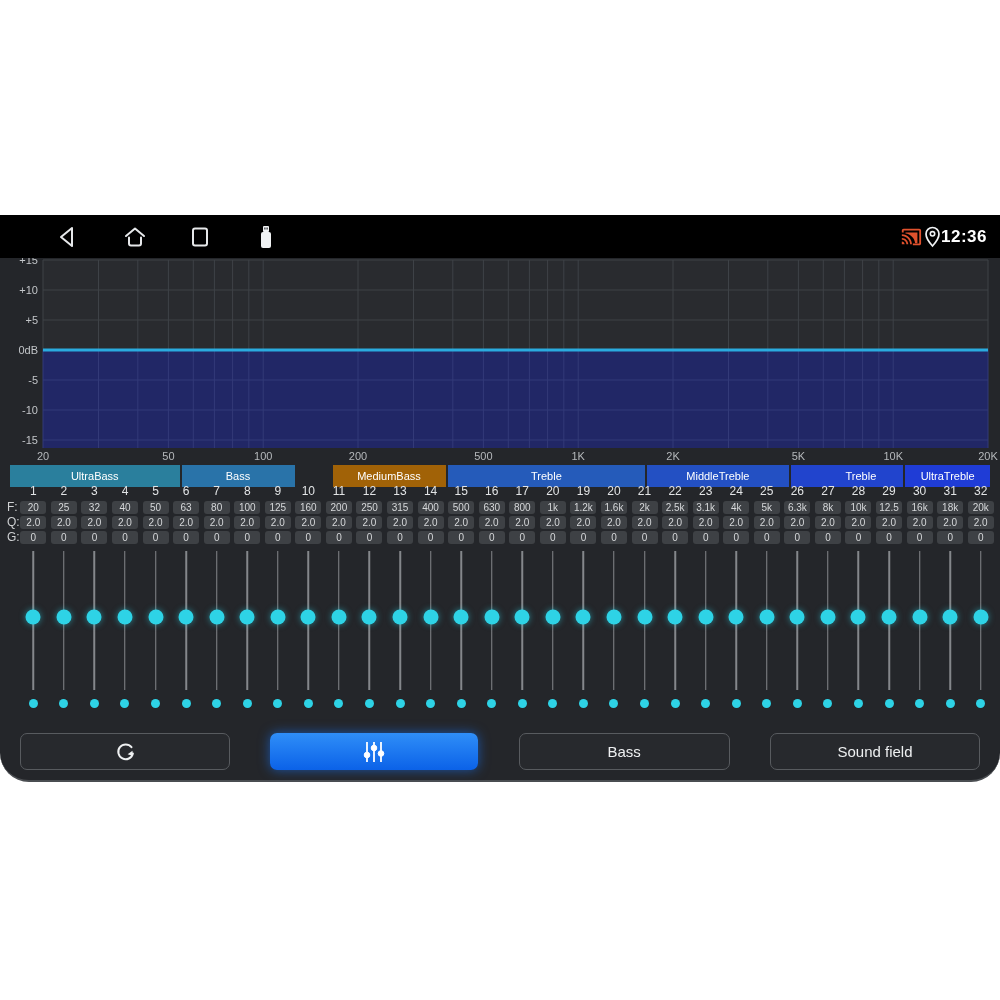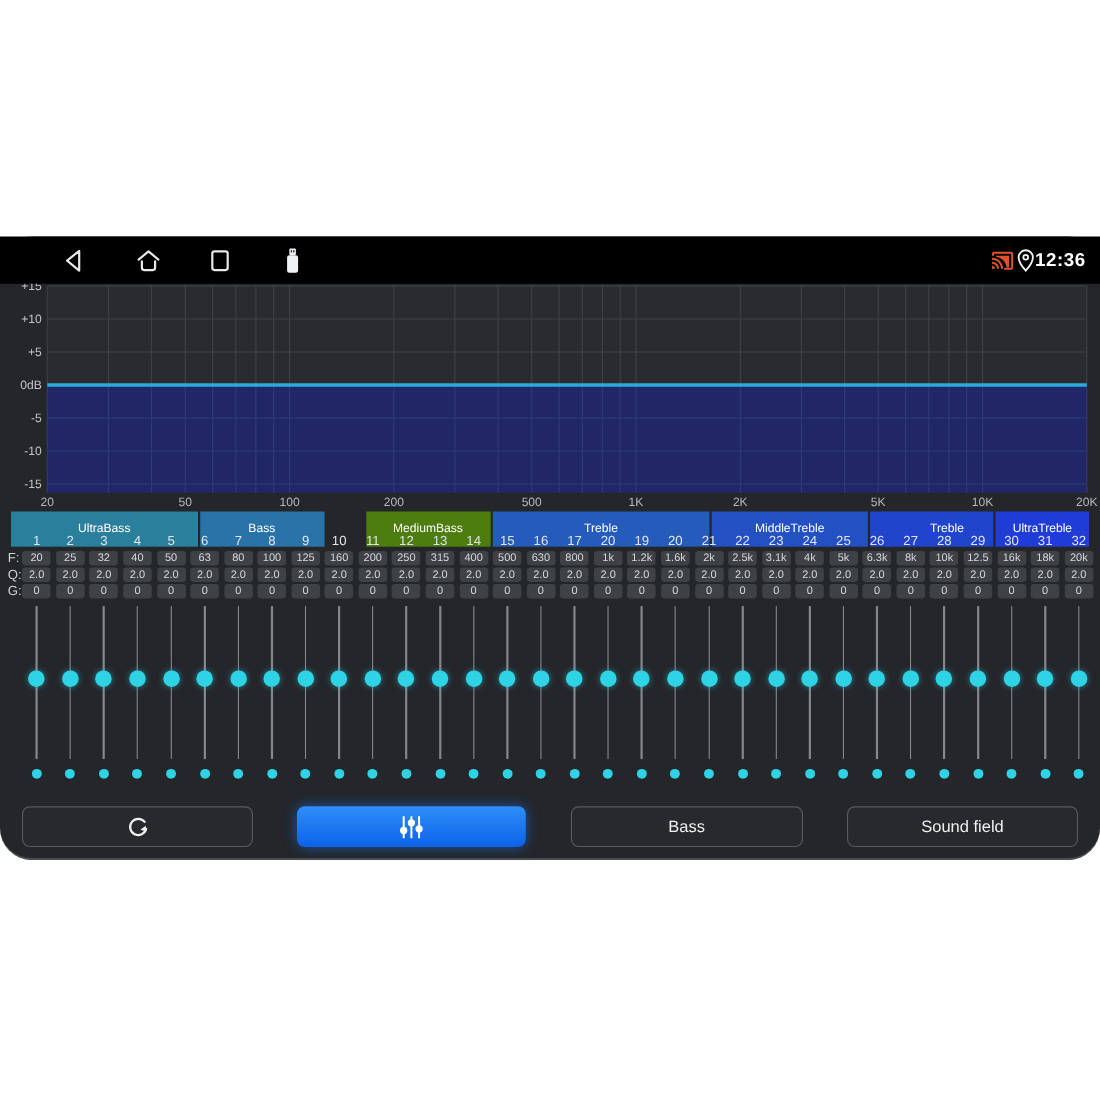--- a/index.html
+++ b/index.html
@@ -16,21 +16,21 @@
   .nav-usb    { left:254px; width:24px; }
   .nav-cast   { left:899px; width:24px; }
   .nav-pin    { left:922px; width:20px; }
   .nav-time   { position:absolute; top:0; left:941px; height:43px; display:flex; align-items:center;
                 color:#fff; font-size:17px; font-weight:bold; letter-spacing:.5px; }
 
   
   svg.chart { position:absolute; top:43px; left:0; }
 
   
-  .bands { position:absolute; top:250px; left:10px; width:980px; height:32px; display:flex; gap:2px; }
+  .bands { position:absolute; top:250px; left:10px; width:980px; height:22px; display:flex; gap:2px; }
   .band-seg { display:flex; align-items:center; justify-content:center; color:#fff; font-size:11px; overflow:hidden; white-space:nowrap; }
 
   
   .eq-table { position:absolute; top:269px; left:18px; width:978px; display:grid; grid-template-columns:repeat(32,1fr); }
   .col { display:flex; flex-direction:column; align-items:center; }
   .num { height:15px; line-height:15px; font-size:12px; color:#e2e4e6; }
   .vbox { width:26px; height:13px; margin-top:2px; background:#3e4145; border-radius:3px; color:#d6d8da;
           font-size:10px; line-height:13px; text-align:center; }
   .slider { position:relative; height:139px; width:100%; margin-top:7px; cursor:pointer; }
   .track { position:absolute; left:50%; top:0; bottom:0; width:1.5px; transform:translateX(-50%); background:#84878b; }
@@ -178,21 +178,21 @@
       <text x="578.2" y="202" text-anchor="middle" font-size="11" fill="#b5b8bb" font-family="Liberation Sans,sans-serif">1K</text>
       <text x="673.0" y="202" text-anchor="middle" font-size="11" fill="#b5b8bb" font-family="Liberation Sans,sans-serif">2K</text>
       <text x="798.4" y="202" text-anchor="middle" font-size="11" fill="#b5b8bb" font-family="Liberation Sans,sans-serif">5K</text>
       <text x="893.2" y="202" text-anchor="middle" font-size="11" fill="#b5b8bb" font-family="Liberation Sans,sans-serif">10K</text>
       <text x="988.0" y="202" text-anchor="middle" font-size="11" fill="#b5b8bb" font-family="Liberation Sans,sans-serif">20K</text>
     </svg>
 
   <div class="bands">
       <div class="band-seg" style="flex-grow: 6; flex-basis: 0px; background: rgb(42, 127, 157);">UltraBass</div>
       <div class="band-seg" style="flex-grow: 4; flex-basis: 0px; background: rgb(41, 115, 169);">Bass</div>
-      <div class="band-seg" style="flex-grow: 4; flex-basis: 0px; background: #4d7c0f; margin-left: 36px;">MediumBass</div>
+      <div class="band-seg" style="flex-grow: 4; flex-basis: 0px; background: #a16207; margin-left: 36px;">MediumBass</div>
       <div class="band-seg" style="flex-grow: 7; flex-basis: 0px; background: rgb(37, 91, 186);">Treble</div>
       <div class="band-seg" style="flex-grow: 5; flex-basis: 0px; background: rgb(35, 80, 195);">MiddleTreble</div>
       <div class="band-seg" style="flex-grow: 3; flex-basis: 0px; background: rgb(33, 68, 205); padding-left: 28px;">Treble</div>
       <div class="band-seg" style="flex-grow: 3; flex-basis: 0px; background: rgb(31, 60, 214);">UltraTreble</div>
     </div>
 
   <div class="row-labels">
       <div>F:</div>
       <div>Q:</div>
       <div>G:</div>

